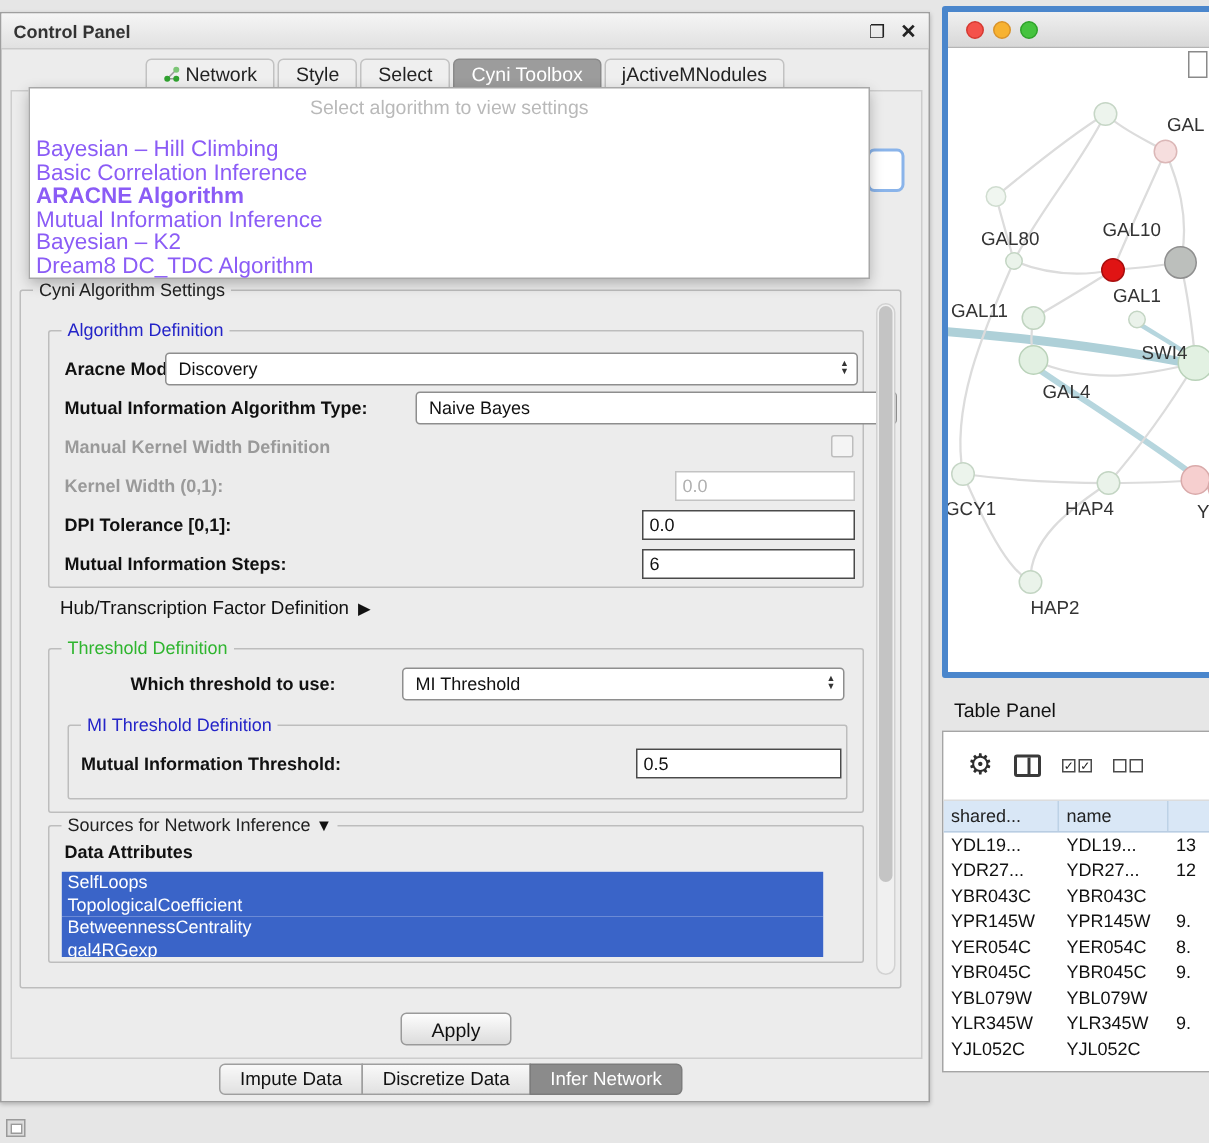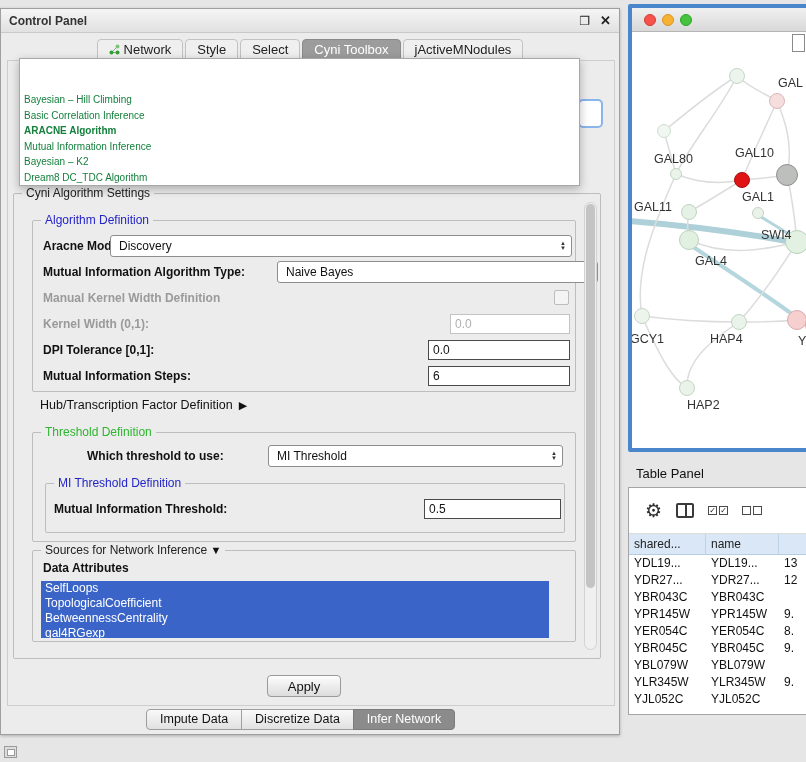--- a/index.html
+++ b/index.html
@@ -18,21 +18,21 @@
   .tab.active{background:#9c9c9c;border-color:#8a8a8a;color:#fff;}
   .tabicon{display:inline-flex;align-items:center;}
 
   .content-frame{position:absolute;left:6px;top:51px;width:608px;height:646px;border:1px solid #cdcdcd;background:#ececec;}
 
   .combo-fragment{position:absolute;left:577px;top:90px;width:25px;height:29px;background:#fff;border:2px solid #8ab4ea;border-radius:5px;z-index:20;}
 
   .popup{position:absolute;left:18px;top:49px;width:561px;height:128px;background:#fff;border:1px solid #a8a8a8;box-shadow:0 3px 9px rgba(0,0,0,.28);z-index:30;}
   .popup-ph{margin-top:5px;text-align:center;color:#b9b9b9;font-size:13px;}
   .popup-list{position:absolute;left:2px;top:33px;right:2px;}
-  .popup-opt{height:15.5px;line-height:15.5px;font-size:10px;padding-left:2px;color:#15803d;white-space:nowrap;}
+  .popup-opt{height:15.5px;line-height:15.5px;font-size:15px;padding-left:2px;color:#8b5cf6;white-space:nowrap;}
   .popup-opt.selected{font-weight:bold;}
 
   .group{position:absolute;border:1px solid #bdbdbd;border-radius:2px;}
   .gtitle{position:absolute;top:-8px;left:8px;background:#ececec;padding:0 4px;font-size:12px;color:#222;line-height:14px;white-space:nowrap;}
   .gtitle.blue{color:#2424c8;}
   .gtitle.green{color:#2fb52f;}
   .settings-group{left:12px;top:184px;width:588px;height:466px;}
 
   .row{position:absolute;left:0;width:100%;height:22px;}
   .lbl{position:absolute;top:0;line-height:22px;font-weight:bold;font-size:12px;color:#111;white-space:nowrap;}
@@ -128,20 +128,21 @@
         <span>Cyni Toolbox</span>
       </div>
       <div class="tab">
         <span>jActiveMNodules</span>
       </div>
     </div>
   <div class="content-frame"></div>
   <div class="combo-fragment"></div>
 
   <div class="popup">
+    <div class="popup-ph">Select algorithm to view settings</div>
     <div class="popup-list">
         <div class="popup-opt">Bayesian – Hill Climbing</div>
         <div class="popup-opt">Basic Correlation Inference</div>
         <div class="popup-opt selected">ARACNE Algorithm</div>
         <div class="popup-opt">Mutual Information Inference</div>
         <div class="popup-opt">Bayesian – K2</div>
         <div class="popup-opt">Dream8 DC_TDC Algorithm</div>
       </div>
   </div>
 

